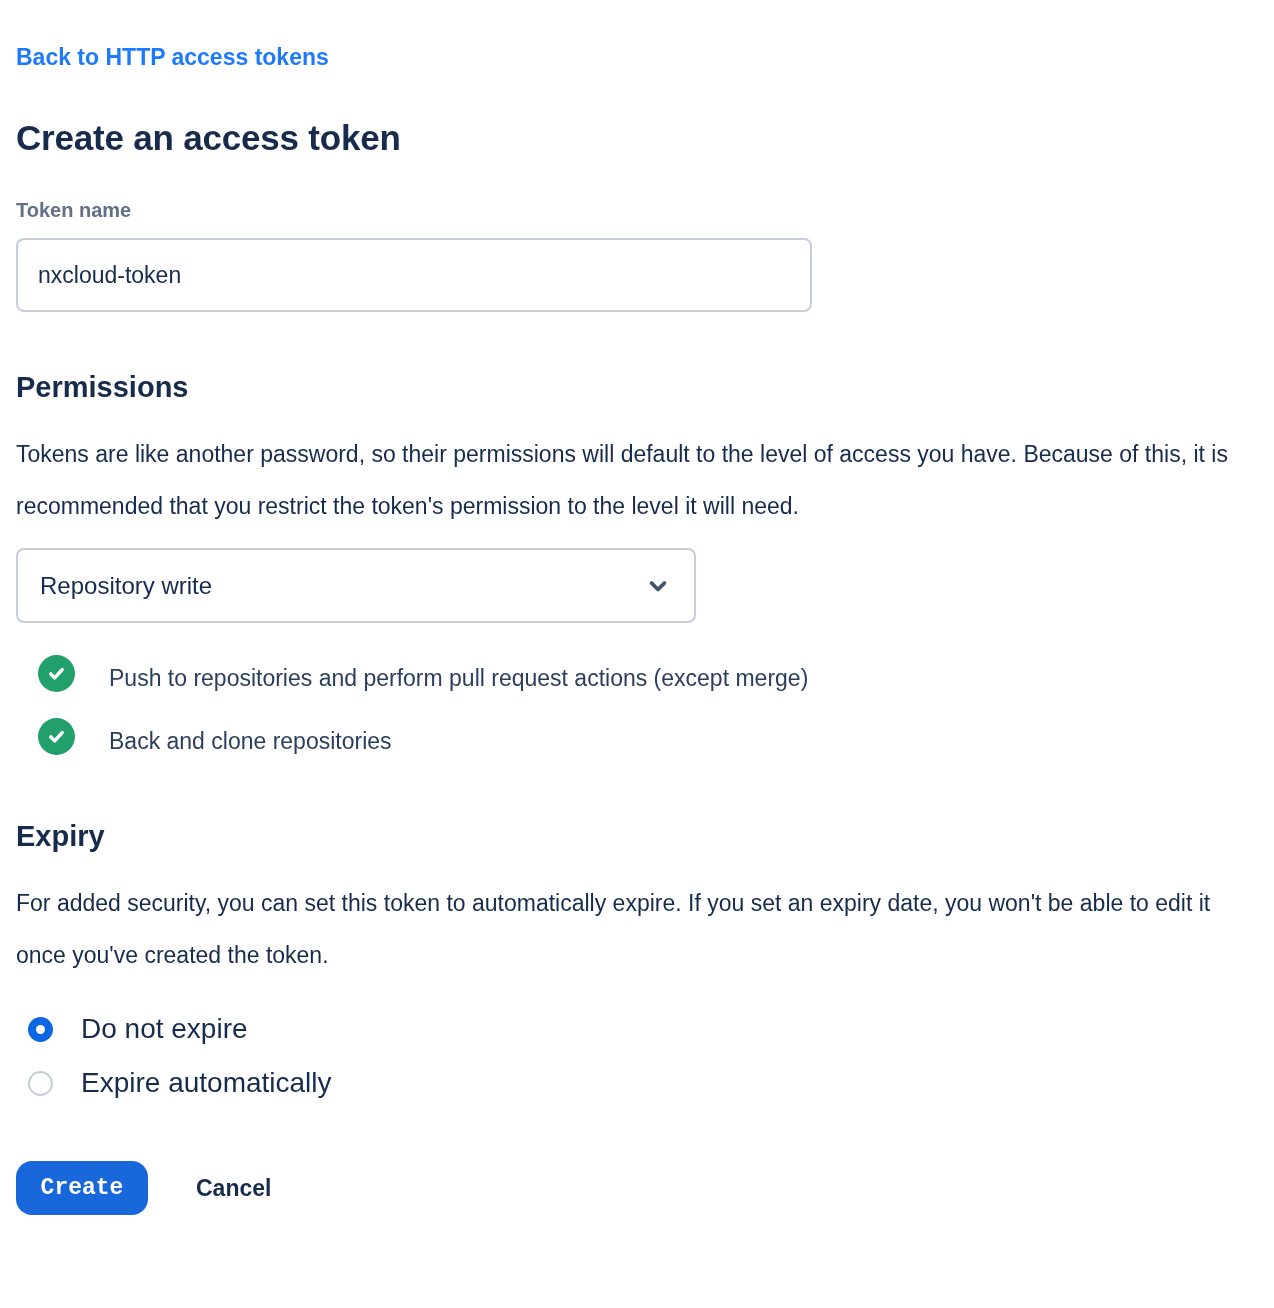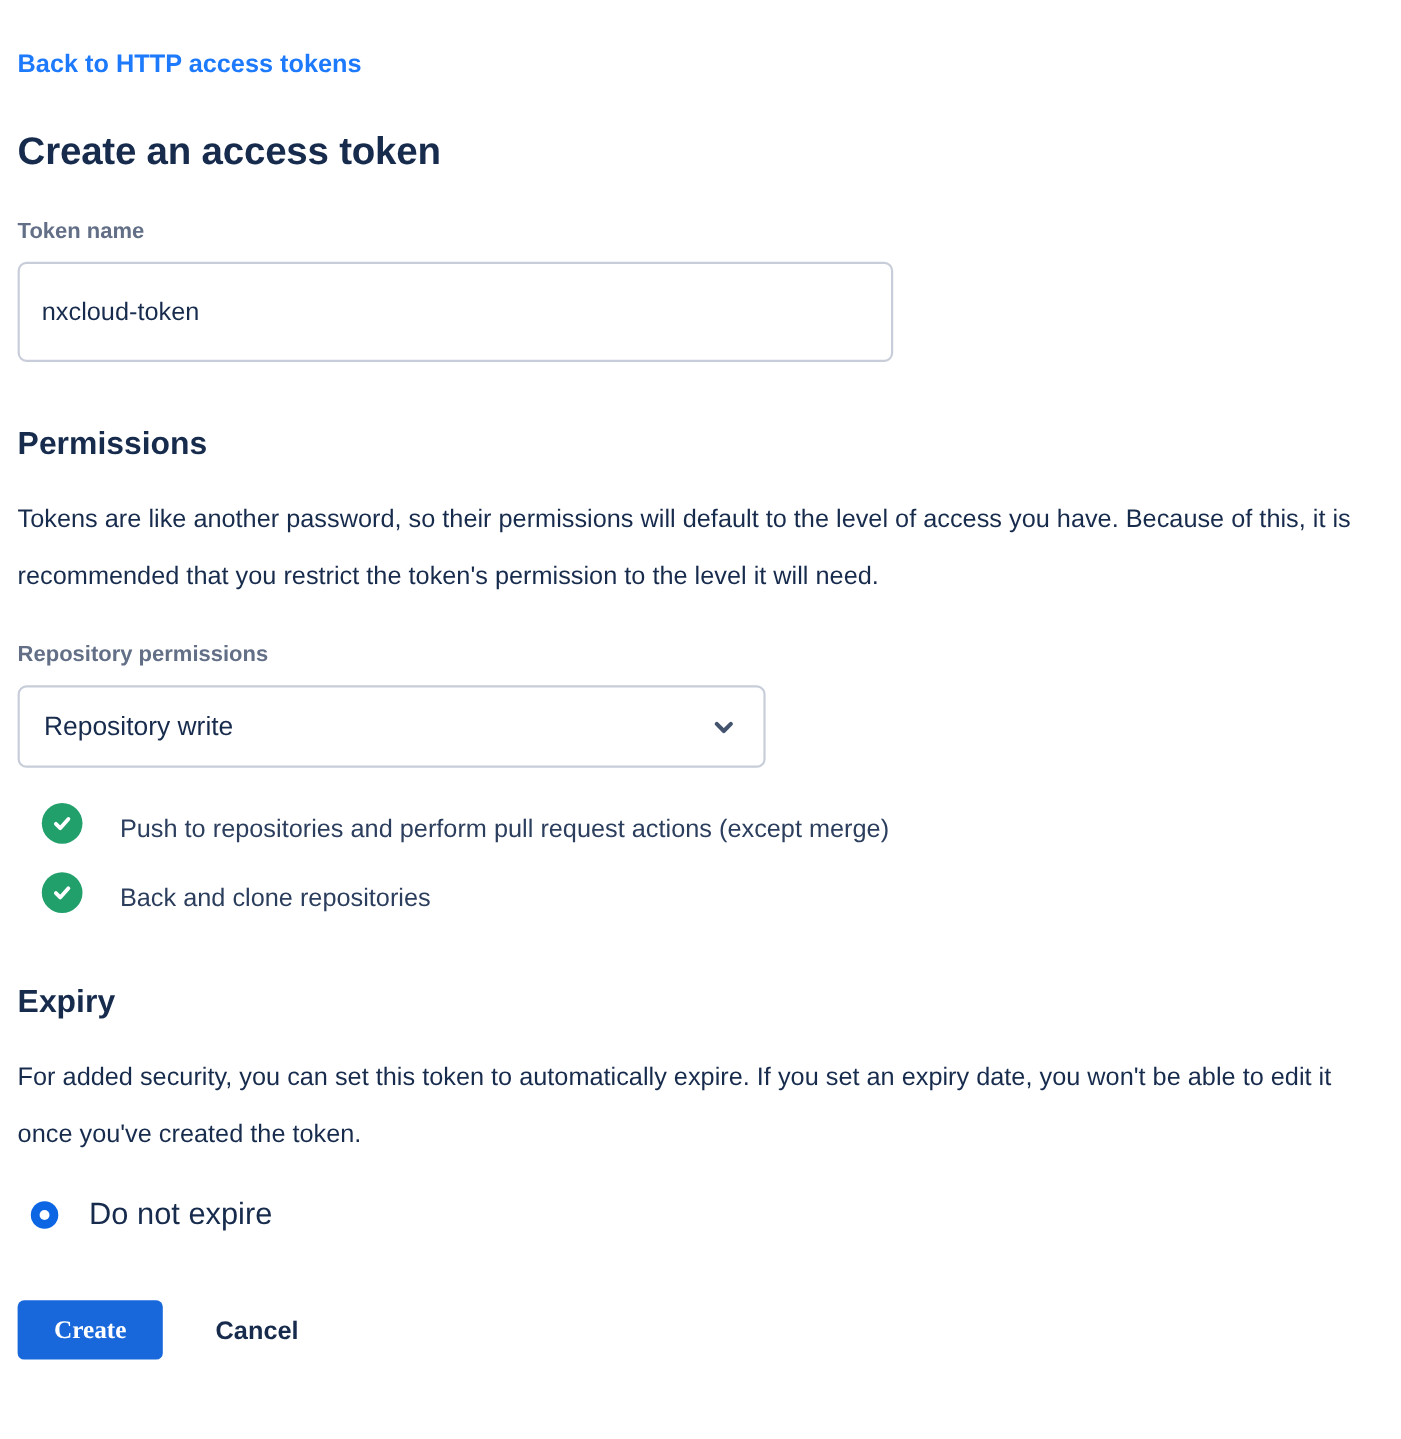--- a/index.html
+++ b/index.html
@@ -40,21 +40,21 @@
     font-size: 20px;
     font-weight: 700;
     color: #626F86;
     line-height: 24px;
   }
   
   .text-input {
     display: block;
     margin-top: 16px;
     width: 796px;
-    height: 91px;
+    height: 74px;
     border: 2px solid #C8CED9;
     border-radius: 8px;
     background: #ffffff;
     font-family: "Liberation Sans", "DejaVu Sans", sans-serif;
     font-size: 23px;
     color: #172B4D;
     padding: 0 20px;
     outline: none;
   }
   
@@ -172,24 +172,24 @@
   .actions {
     margin-top: 62px;
     display: flex;
     align-items: center;
     gap: 20px;
   }
   .create-button {
     background: #1868DB;
     color: #ffffff;
     border: none;
-    border-radius: 6px;
+    border-radius: 16px;
     width: 132px;
     height: 54px;
-    font-family: Liberation Serif, serif;
+    font-family: Liberation Mono, monospace;
     font-size: 23px;
     font-weight: 700;
     cursor: pointer;
   }
   .cancel-button {
     background: transparent;
     color: #172B4D;
     border: none;
     border-radius: 6px;
     height: 54px;
@@ -210,21 +210,20 @@
   <h1 class="page-title">Create an access token</h1>
 
   <label class="field-label">Token name</label>
 
   <input class="text-input" type="text" value="nxcloud-token" style="">
 
   <h2 class="section-heading heading-permissions">Permissions</h2>
 
   <p class="body-text">Tokens are like another password, so their permissions will default to the level of access you have. Because of this, it is recommended that you restrict the token's permission to the level it will need.</p>
 
-  <label class="field-label repo-label">Repository permissions</label>
 
   <div class="select-box">
     <span class="select-value">Repository write</span>
     <span class="chevron-icon">
       <svg width="28" height="28" viewBox="0 0 24 24" aria-hidden="true">
         <path d="M6.5 9.5 L12 15 L17.5 9.5" fill="none" stroke="#44546F" stroke-width="3.2" stroke-linecap="round" stroke-linejoin="round"></path>
       </svg>
     </span>
   </div>
 
@@ -250,20 +249,24 @@
 
   <h2 class="section-heading heading-expiry">Expiry</h2>
 
   <p class="body-text">For added security, you can set this token to automatically expire. If you set an expiry date, you won't be able to edit it once you've created the token.</p>
 
   <div class="radio-group">
     <div class="radio-row">
       <span class="radio-circle selected"></span>
       <span class="radio-label">Do not expire</span>
     </div>
+    <div class="radio-row">
+      <span class="radio-circle unselected"></span>
+      <span class="radio-label">Expire automatically</span>
+    </div>
   </div>
 
   <div class="actions">
     <button class="create-button">Create</button>
     <button class="cancel-button">Cancel</button>
   </div>
 
 </div>
 
 </body></html>

